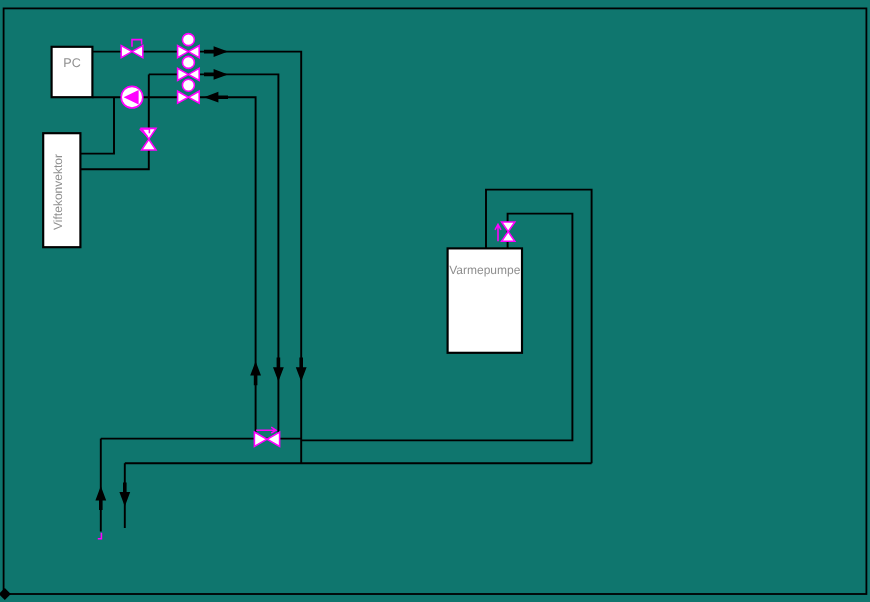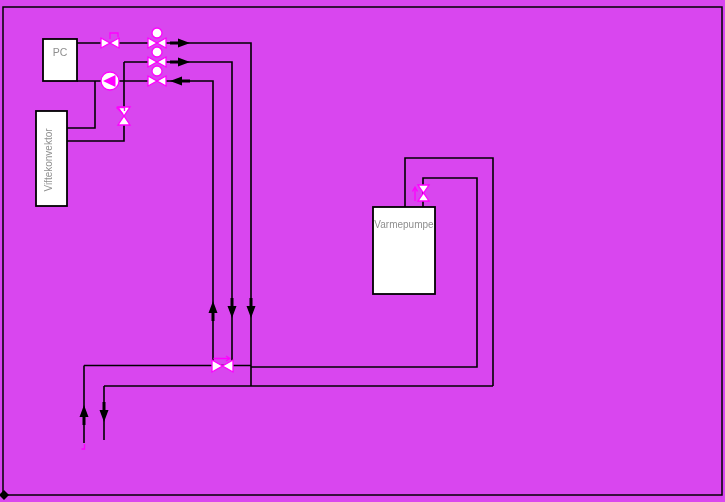--- a/index.html
+++ b/index.html
@@ -12,21 +12,21 @@
   .arrow{fill:var(--pipe);stroke:none;}
   .sym{stroke:var(--symbol);fill:none;stroke-width:1.3;stroke-linejoin:miter;}
   .symfill{stroke:var(--symbol);fill:#fff;stroke-width:1.3;stroke-linejoin:miter;}
   .symsolid{fill:var(--symbol);stroke:none;}
   .lbl{fill:var(--label);font-size:10.5px;}
   .lbl-sm{fill:var(--label);font-size:10px;}
 </style>
 </head>
 <body>
 
-<div id="stage" style="background: #d946ef;">
+<div id="stage" style="background: #0f766e;">
 <svg width="725" height="502" viewBox="0 0 725 502">
 
   <g>
     <rect class="frame" x="3" y="7" width="719" height="488"></rect>
     <polygon class="arrow" points="4,490 9,495 4,500 -1,495"></polygon>
   </g>
 
   <g>
     <path class="pipe" d="M77 43 H251 V386"></path>
     <path class="pipe" d="M124 62 H232 V366"></path>

